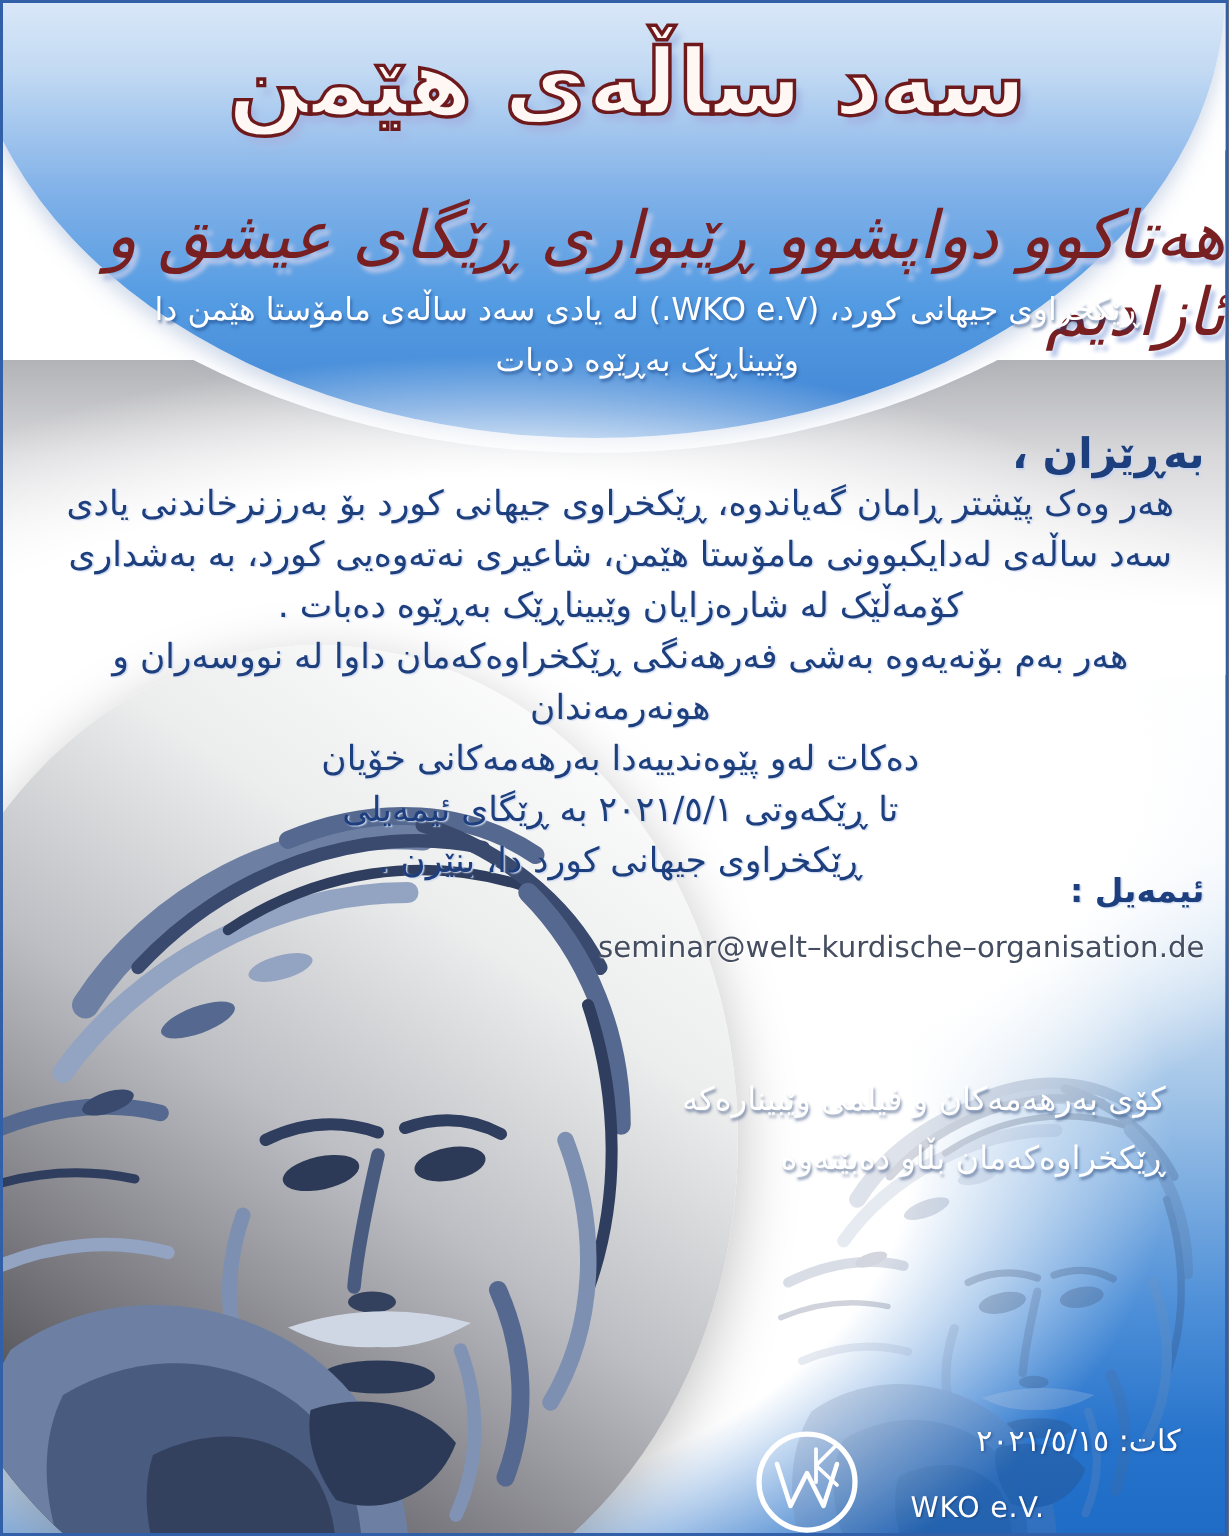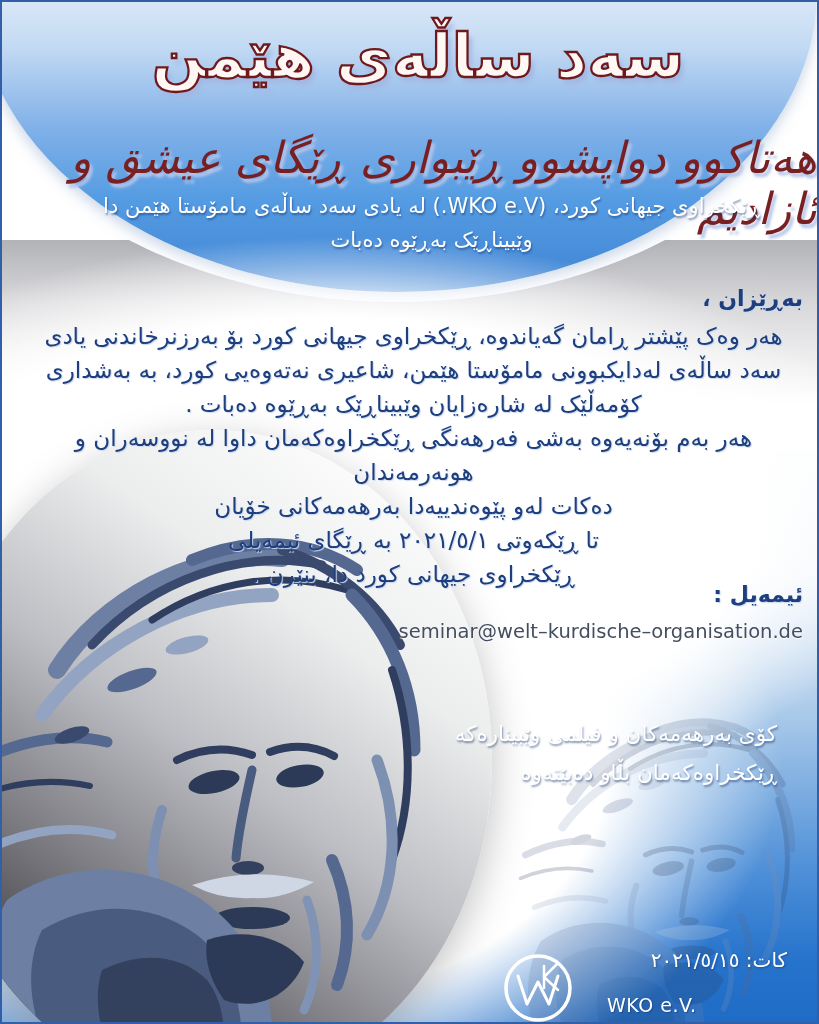--- a/index.html
+++ b/index.html
@@ -46,21 +46,21 @@
     left:0; right:0; top:130px; text-align:right;
     font-size:44px; font-style:italic; font-weight:normal;
     direction:rtl; color:#781f22; text-shadow:3px 4px 3px #b6c6ea;
   }
   .intro { left:0; right:0; text-align:center; direction:rtl;
     color:#ffffff; font-size:21px; text-shadow:1px 2px 2px rgba(25,60,120,0.55);padding-left:44px; }
   .intro-1 { top:192px; }
   .intro-2 { top:226px; }
   
   .greeting { right:14px; top:284px; direction:rtl; color:#1e3f7e;
-    font-size:22px; font-weight:bold; text-shadow:1px 1px 1px #c9d6ee; }
+    font-size:28px; font-weight:bold; text-shadow:1px 1px 1px #c9d6ee; }
   .body-text { right:14px; left:22px; top:317px; direction:rtl; text-align:center;
     color:#1e3f7e; font-size:23px; line-height:34px;
     text-shadow:1px 1px 1px #c9d6ee; }
   .email-label { right:14px; top:580px; direction:rtl; color:#1e3f7e;
     font-size:22px; font-weight:bold; text-shadow:1px 1px 1px #c9d6ee; }
   .email-addr { right:14px; top:618px; direction:ltr; color:#454e60;
     font-size:19.5px; text-shadow:0.5px 0.5px 1px #ffffff; }
   
   .closing { right:40px; top:712px; direction:rtl; text-align:right;
     color:#ffffff; font-size:21.5px; line-height:39px;

